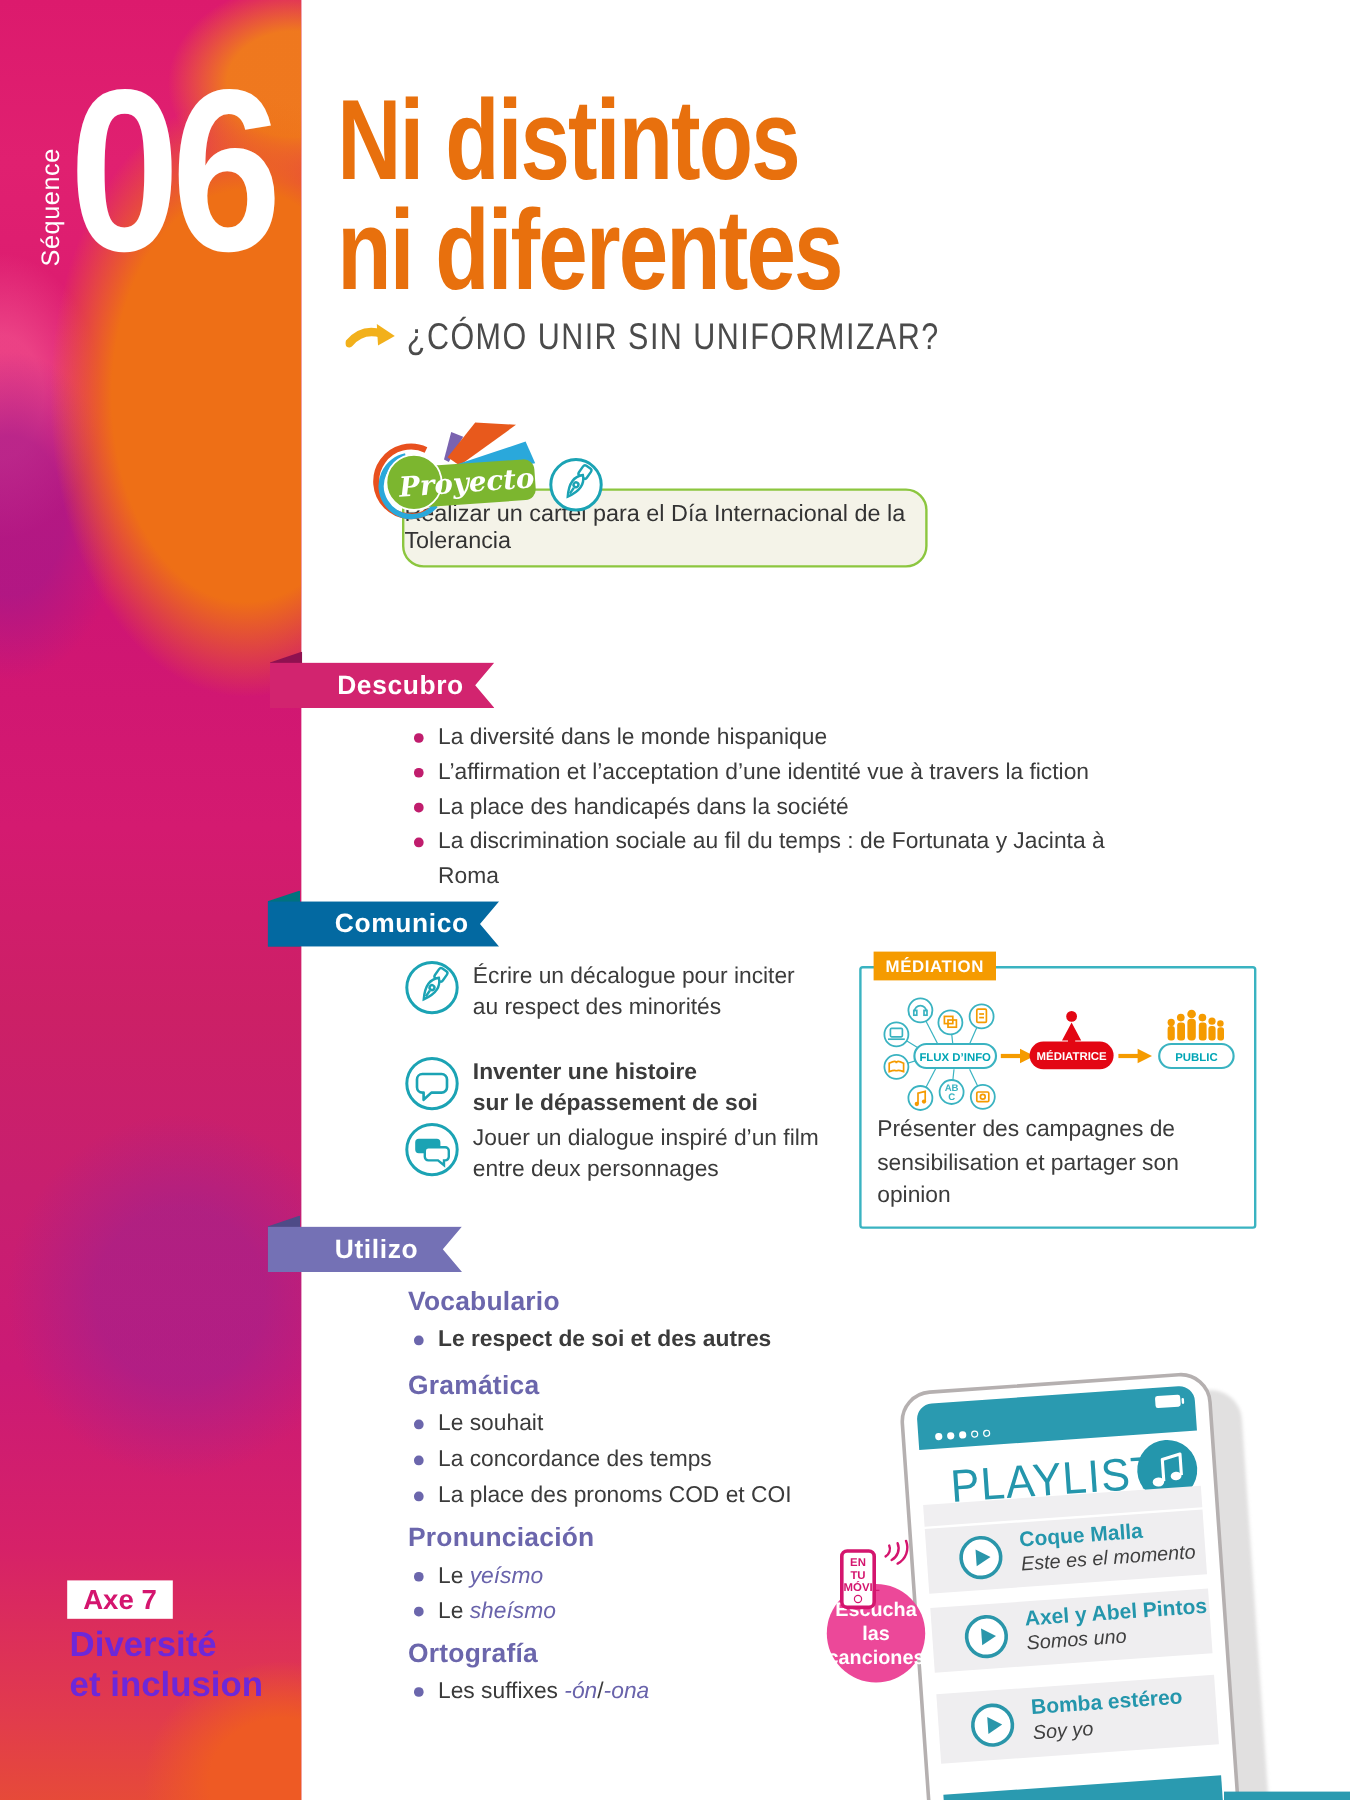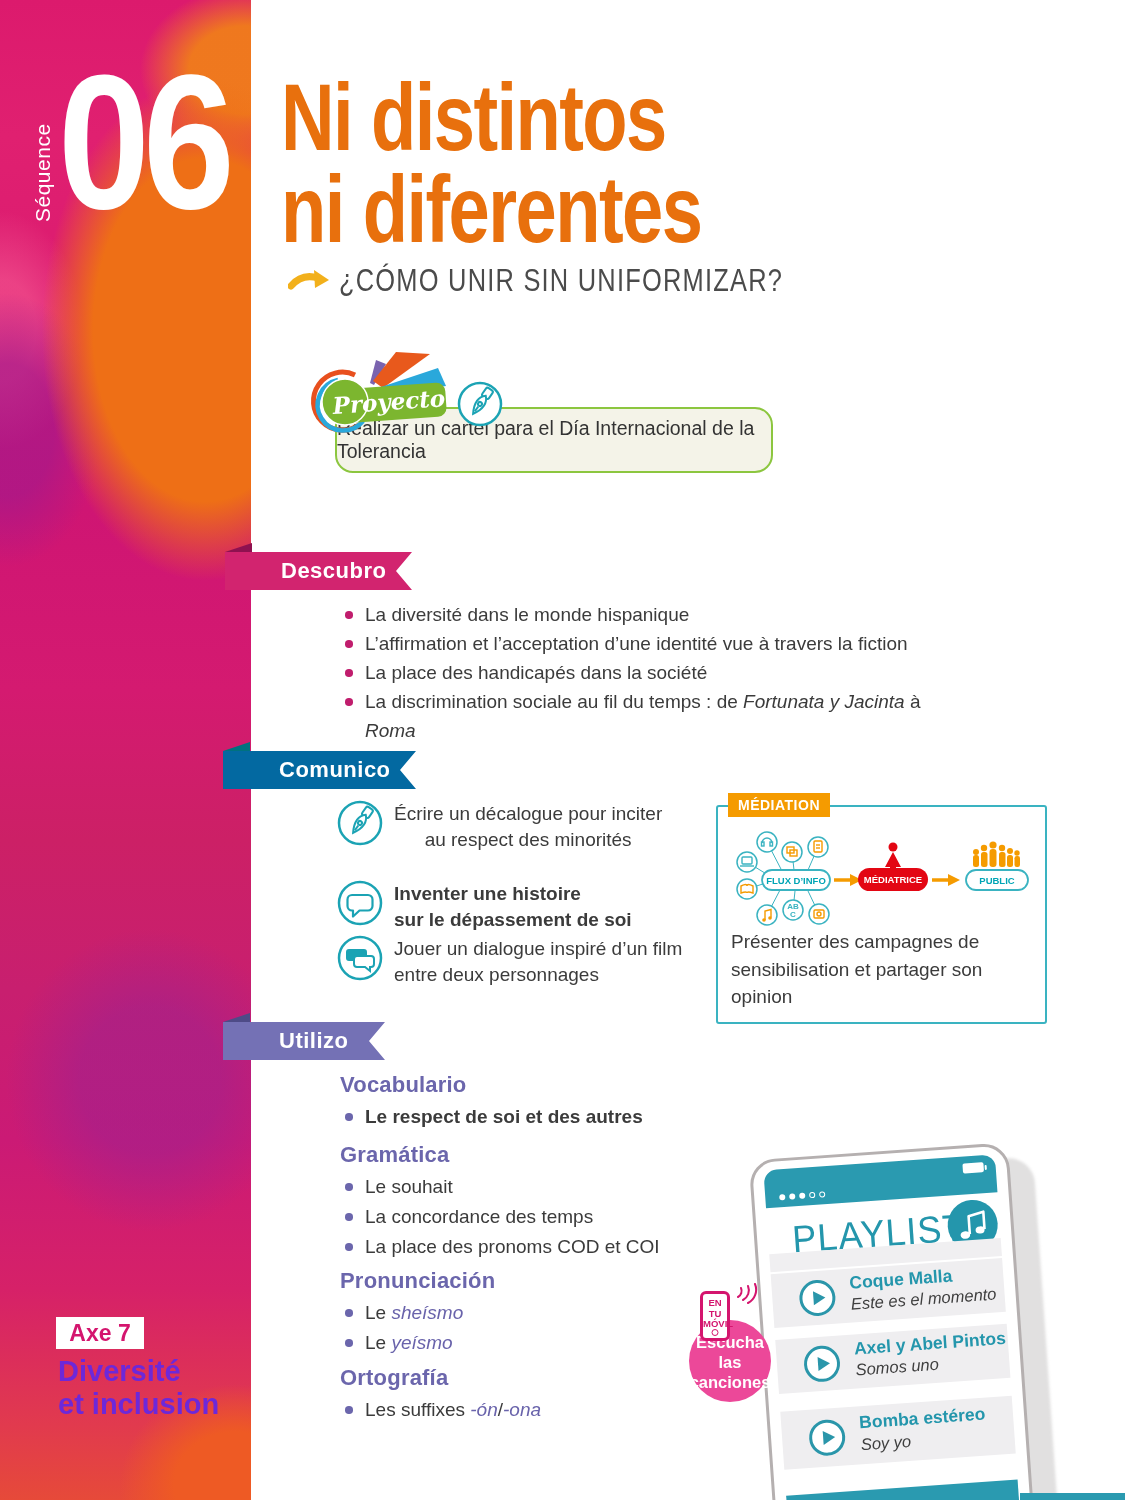--- a/index.html
+++ b/index.html
@@ -74,21 +74,21 @@
   .fold{z-index:0;} .ribbon{z-index:1;}
 
   
   ul.plain{list-style:none;margin:0;padding:0;}
   .blist li{position:relative;font-size:19px;line-height:29px;padding-left:22px;color:#3b3b3b;}
   .blist li::before{
     content:"";position:absolute;left:2px;top:11px;width:7.5px;height:7.5px;border-radius:50%;
   }
   .blist.pink li::before{background:#c01d6d;}
   .blist.purple li::before{background:#6b66ac;}
-  .it{font-style:italic;text-align:center;}
+  .it{text-align:center;}
   .it-p{font-style:italic;color:#6963ab;}
 
   .descubro-list{left:343px;top:600px;width:600px;}
 
   
   .com-row{position:absolute;left:336px;width:360px;height:52px;}
   .com-row .cicon{position:absolute;left:0;top:0;}
   .com-row .ctext{position:absolute;left:58px;top:2px;font-size:19px;line-height:26px;color:#3b3b3b;}
 
   
@@ -209,21 +209,21 @@
   <li>L’affirmation et l’acceptation d’une identité vue à travers la fiction</li>
   <li>La place des handicapés dans la société</li>
   <li><span>La discrimination sociale au fil du temps : de </span><span class="it">Fortunata y Jacinta</span><span> à </span><span class="it">Roma</span></li>
 </ul>
 
 <div class="abs fold f-com"></div>
 <div class="abs ribbon r-com">
   <span>Comunico</span>
 </div>
 
-<div class="com-row" style="top:799px;text-align:center;">
+<div class="com-row" style="top:799px;">
   <svg class="cicon" width="48" height="48" viewBox="0 0 48 48">
     <circle cx="24" cy="24" r="21" fill="#ffffff" stroke="#1ba3b4" stroke-width="2.5"></circle>
     <g transform="rotate(35 24 24)" stroke="#1ba3b4" stroke-width="2" fill="#ffffff">
       <rect x="20" y="6" width="8" height="10" rx="2"></rect>
       <path d="M24 14 C18.5 19 18 26 24 36 C30 26 29.5 19 24 14 Z"></path>
       <circle cx="24" cy="24" r="2"></circle>
       <line x1="24" y1="27" x2="24" y2="33"></line>
     </g>
   </svg>
   <div class="ctext">
@@ -342,22 +342,22 @@
 
 <div class="uhead" style="top:1142px;">Gramática</div>
 <ul class="ulist plain blist purple" style="top:1172px;">
   <li>Le souhait</li>
   <li style="margin-top:1px;">La concordance des temps</li>
   <li style="margin-top:1px;">La place des pronoms COD et COI</li>
 </ul>
 
 <div class="uhead" style="top:1268px;">Pronunciación</div>
 <ul class="ulist plain blist purple" style="top:1298px;">
+  <li style="margin-top:1px;"><span>Le </span><span class="it-p">yeísmo</span></li>
   <li><span>Le </span><span class="it-p">sheísmo</span></li>
-  <li style="margin-top:1px;"><span>Le </span><span class="it-p">yeísmo</span></li>
 </ul>
 
 <div class="uhead" style="top:1365px;">Ortografía</div>
 <ul class="ulist plain blist purple" style="top:1395px;">
   <li><span>Les suffixes </span><span class="it-p">-ón</span><span>/</span><span class="it-p">-ona</span></li>
 </ul>
 
 <div class="abs axe-badge">Axe 7</div>
 <div class="abs axe-title">
   <div>Diversité</div>

